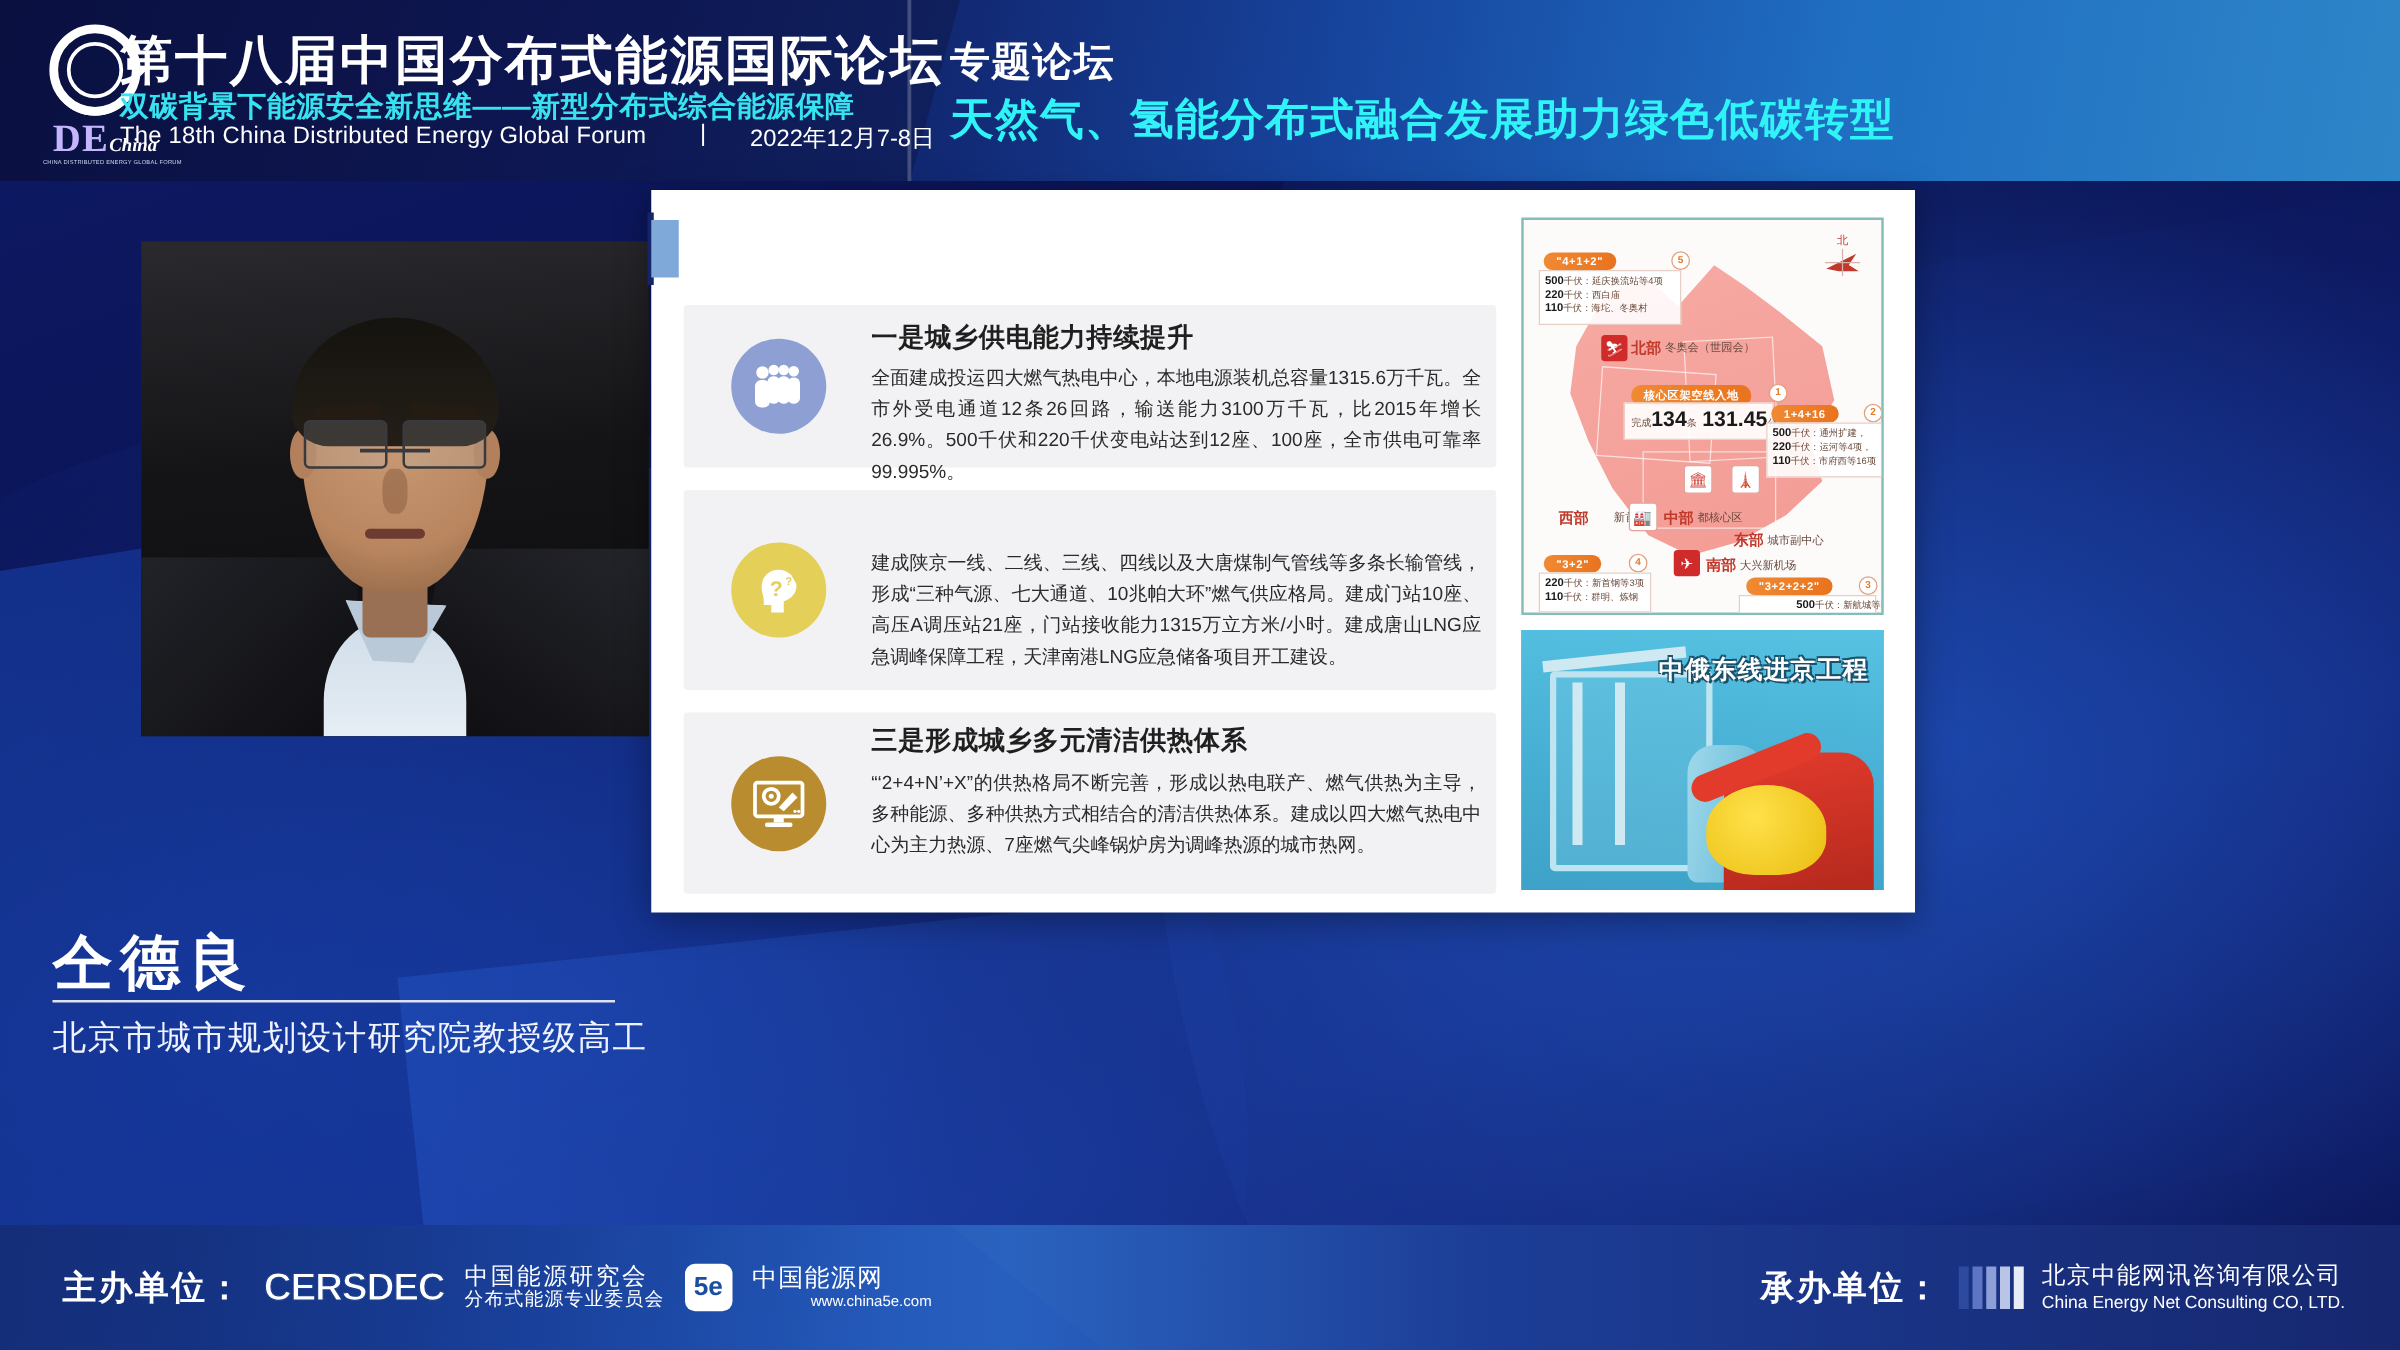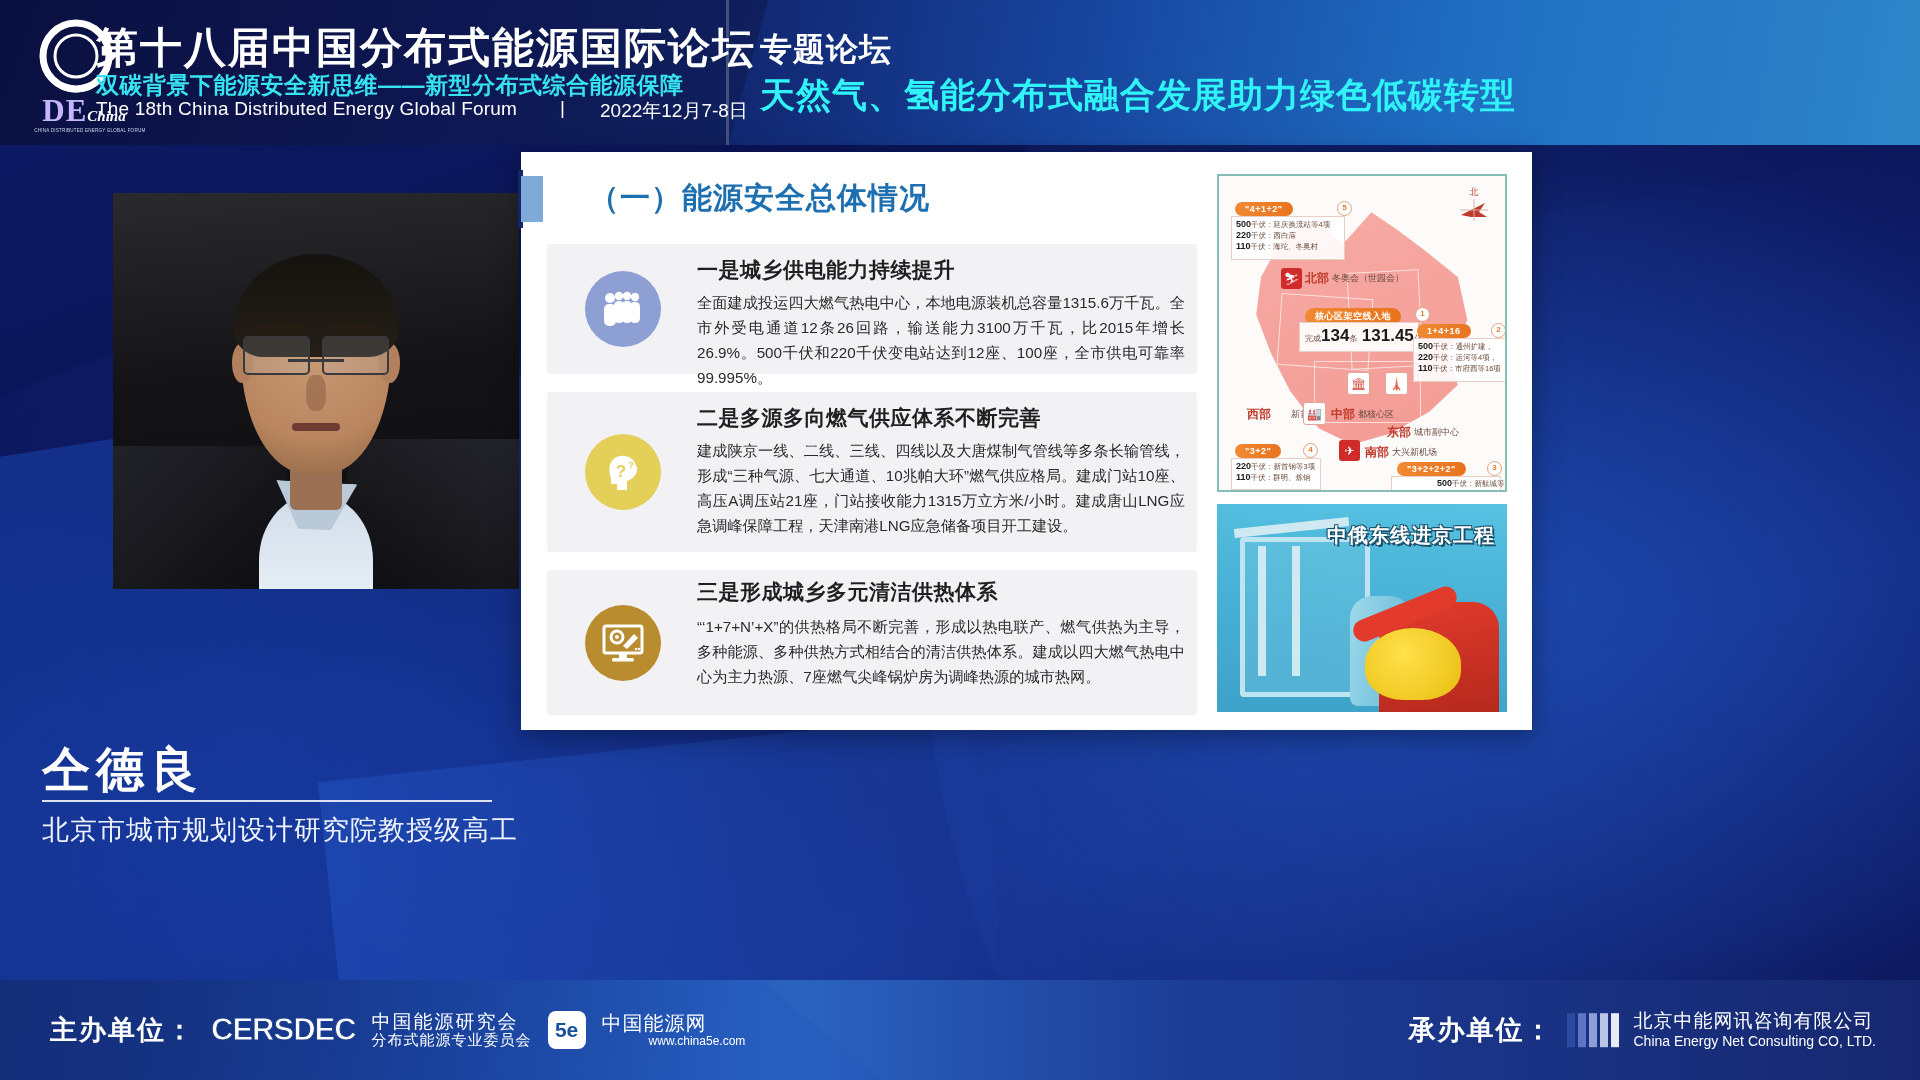--- a/index.html
+++ b/index.html
@@ -232,21 +232,20 @@
     <div class="ph-mouth"></div>
   </div>
 
   <div class="sp-name">仝德良</div>
   <div class="sp-rule"></div>
   <div class="sp-title">北京市城市规划设计研究院教授级高工</div>
 
   <div class="slide">
     <div class="slide-accent2"></div>
     <div class="slide-accent"></div>
-    <div class="slide-title">（一）能源安全总体情况</div>
 
     <div class="blk blk1">
       <div class="blk-icon ic1">
         <svg width="46" height="40" viewBox="0 0 46 40">
           <g fill="#ffffff">
             <circle cx="10" cy="9" r="5"></circle>
               <rect x="4" y="15" width="12" height="22" rx="5"></rect>
             <circle cx="19" cy="7" r="4.2"></circle>
               <rect x="14" y="12" width="10" height="22" rx="4.5"></rect>
             <circle cx="27" cy="7" r="4.2"></circle>
@@ -261,39 +260,38 @@
     </div>
 
     <div class="blk blk2">
       <div class="blk-icon ic2">
         <svg width="44" height="44" viewBox="0 0 44 44">
           <path d="M32 10 C25 3 12 5 9 15 C7 22 10 26 10 30 L10 34 L16 34 L16 40 L26 40 L26 31 C33 29 37 23 36 17 Z" fill="#ffffff"></path>
           <text x="20" y="27" font-size="17" font-weight="bold" fill="#e4cf59" font-family="Liberation Sans, sans-serif" text-anchor="middle">?</text>
           <text x="30" y="18" font-size="9" font-weight="bold" fill="#e4cf59" font-family="Liberation Sans, sans-serif" text-anchor="middle">?</text>
         </svg>
       </div>
-      <div class="blk-head">二是多源多向燃气供应体系不断完善</div>
       <div class="blk-body">建成陕京一线、二线、三线、四线以及大唐煤制气管线等多条长输管线，形成“三种气源、七大通道、10兆帕大环”燃气供应格局。建成门站10座、高压A调压站21座，门站接收能力1315万立方米/小时。建成唐山LNG应急调峰保障工程，天津南港LNG应急储备项目开工建设。</div>
     </div>
 
     <div class="blk blk3">
       <div class="blk-icon ic3">
         <svg width="46" height="42" viewBox="0 0 46 42">
           <rect x="4" y="4" width="38" height="27" rx="2" fill="none" stroke="#ffffff" stroke-width="3"></rect>
           <rect x="19" y="31" width="8" height="5" fill="#ffffff"></rect>
           <rect x="12" y="36" width="22" height="3.5" rx="1.6" fill="#ffffff"></rect>
           <circle cx="17" cy="15" r="6" fill="none" stroke="#ffffff" stroke-width="3"></circle>
           <circle cx="17" cy="15" r="2" fill="#ffffff"></circle>
           <path d="M23 24 L34 12 L38 16 L27 27 Z" fill="#ffffff"></path>
           <circle cx="36" cy="27" r="1.3" fill="#ffffff"></circle>
             <circle cx="39" cy="27" r="1.3" fill="#ffffff"></circle>
         </svg>
       </div>
       <div class="blk-head">三是形成城乡多元清洁供热体系</div>
-      <div class="blk-body">“‘1+7+N’+X”的供热格局不断完善，形成以热电联产、燃气供热为主导，多种能源、多种供热方式相结合的清洁供热体系。建成以四大燃气热电中心为主力热源、7座燃气尖峰锅炉房为调峰热源的城市热网。</div>
+      <div class="blk-body">“‘2+4+N’+X”的供热格局不断完善，形成以热电联产、燃气供热为主导，多种能源、多种供热方式相结合的清洁供热体系。建成以四大燃气热电中心为主力热源、7座燃气尖峰锅炉房为调峰热源的城市热网。</div>
     </div>
 
     <div class="map-card">
       <div class="map-bj"></div>
       <div class="map-inner-line" style="left:60px;top:120px;width:90px;height:70px;transform:rotate(4deg);"></div>
       <div class="map-inner-line" style="left:130px;top:95px;width:70px;height:95px;transform:rotate(-3deg);"></div>
       <div class="map-inner-line" style="left:95px;top:185px;width:105px;height:60px;"></div>
 
       <div class="compass">
         <div>北</div>

